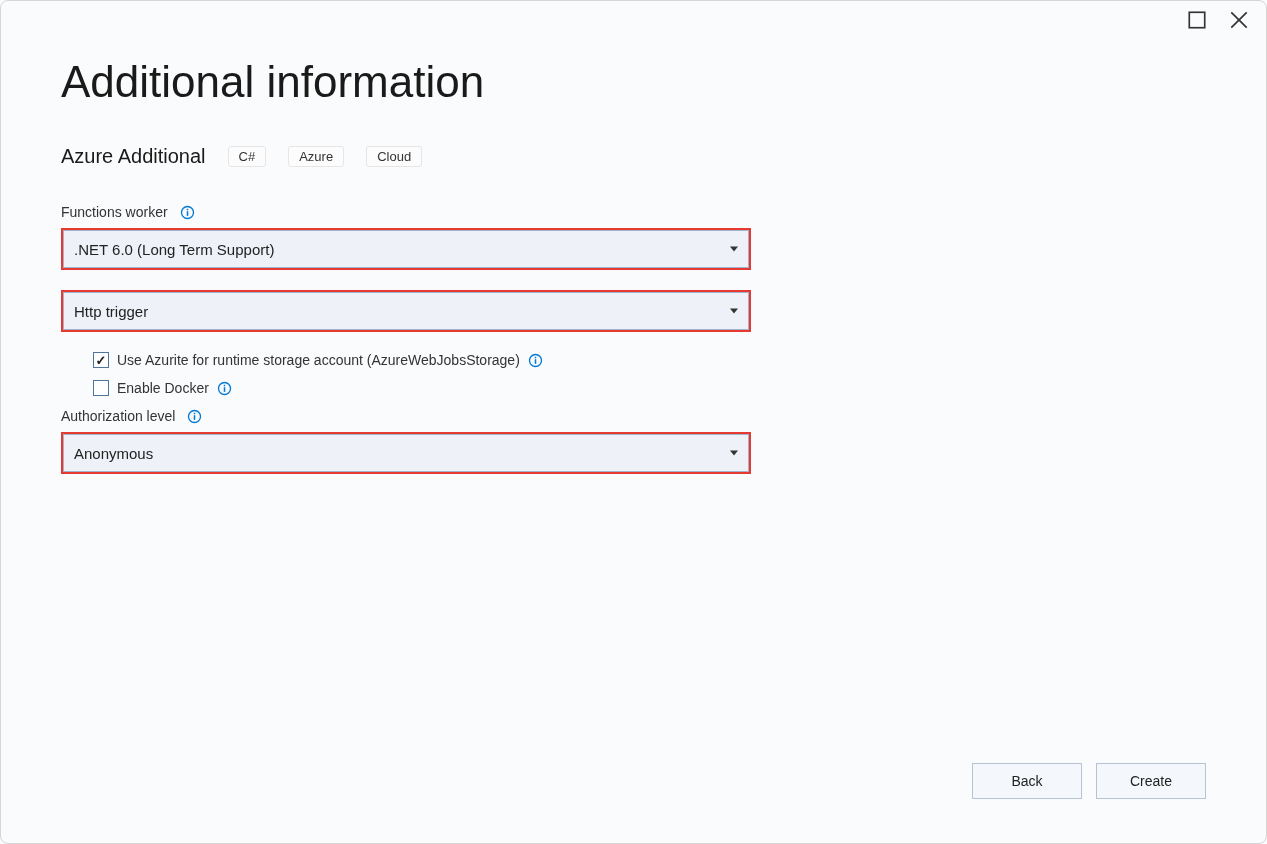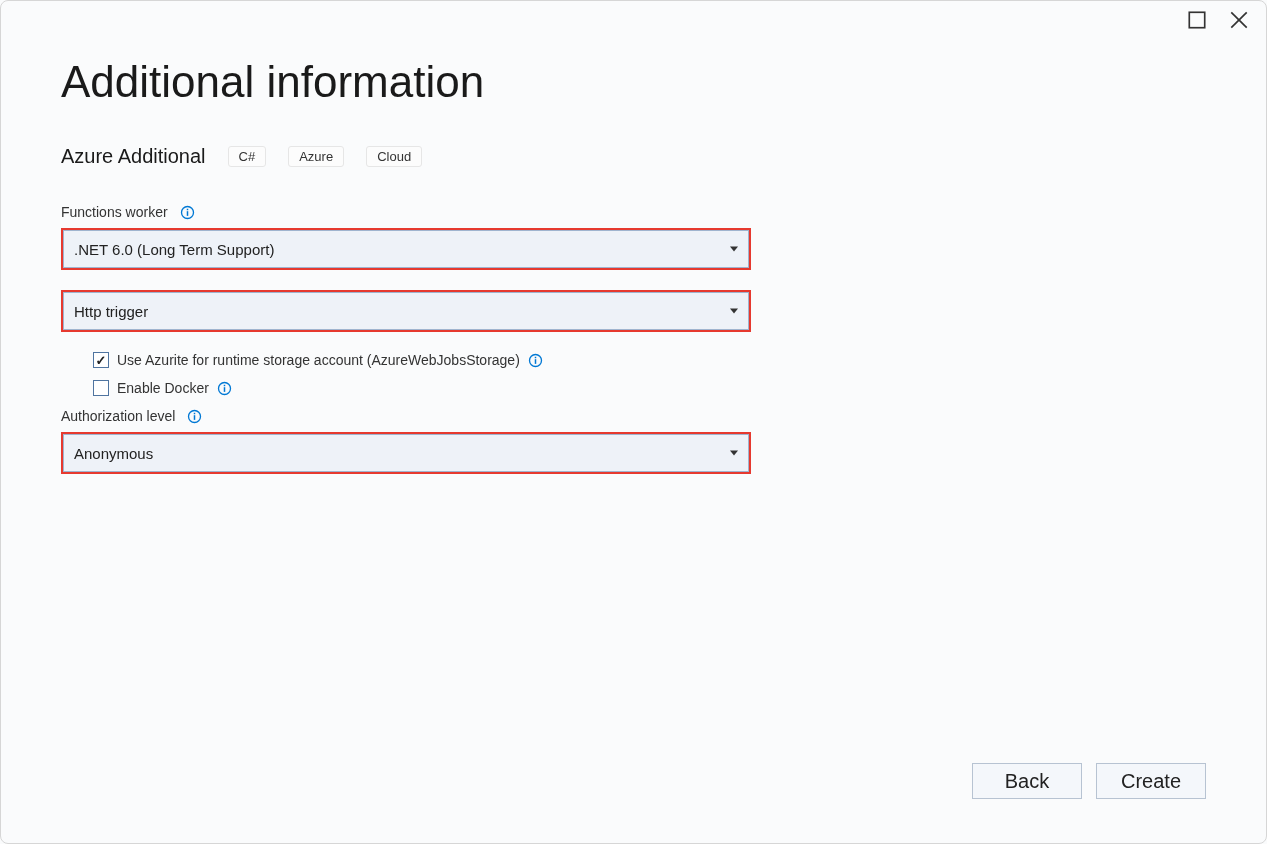--- a/index.html
+++ b/index.html
@@ -135,21 +135,21 @@
     bottom: 44px;
     right: 60px;
     display: flex;
     gap: 14px;
   }
   .btn {
     min-width: 110px;
     height: 36px;
     border: 1px solid #b7c3d2;
     background: #f4f7fb;
-    font-size: 20px;
+    font-size: 14px;
     color: #222;
     display: flex;
     align-items: center;
     justify-content: center;
     cursor: pointer;
   }
   svg { display: block; }
 </style>
 </head>
 <body>

